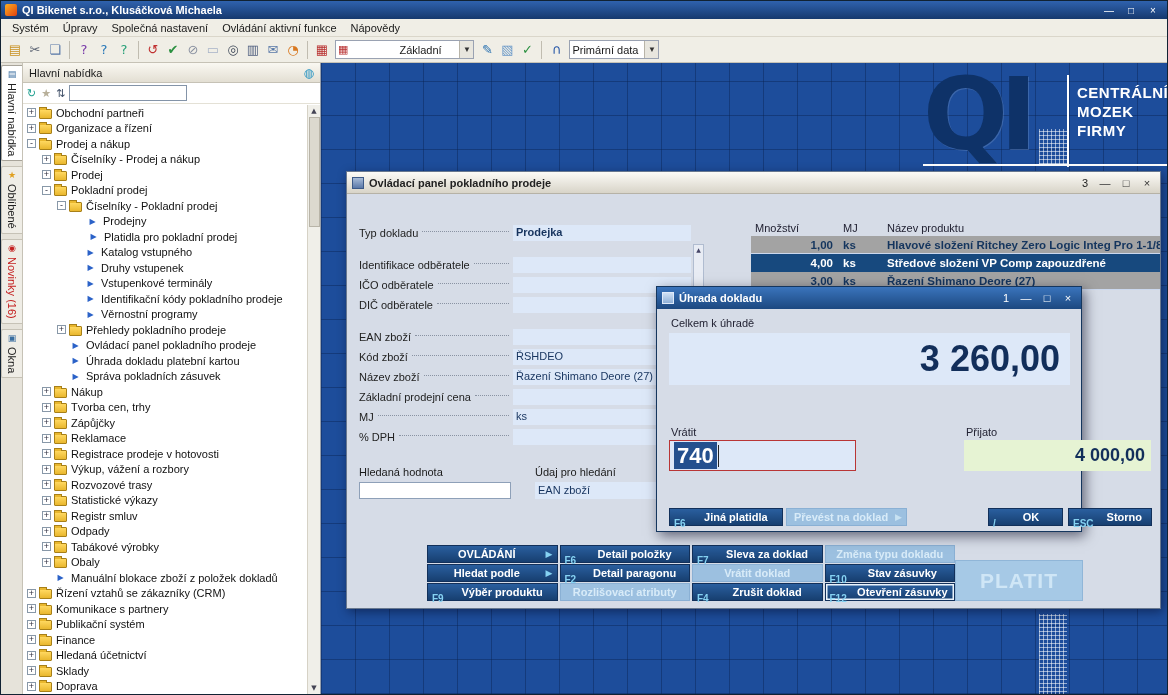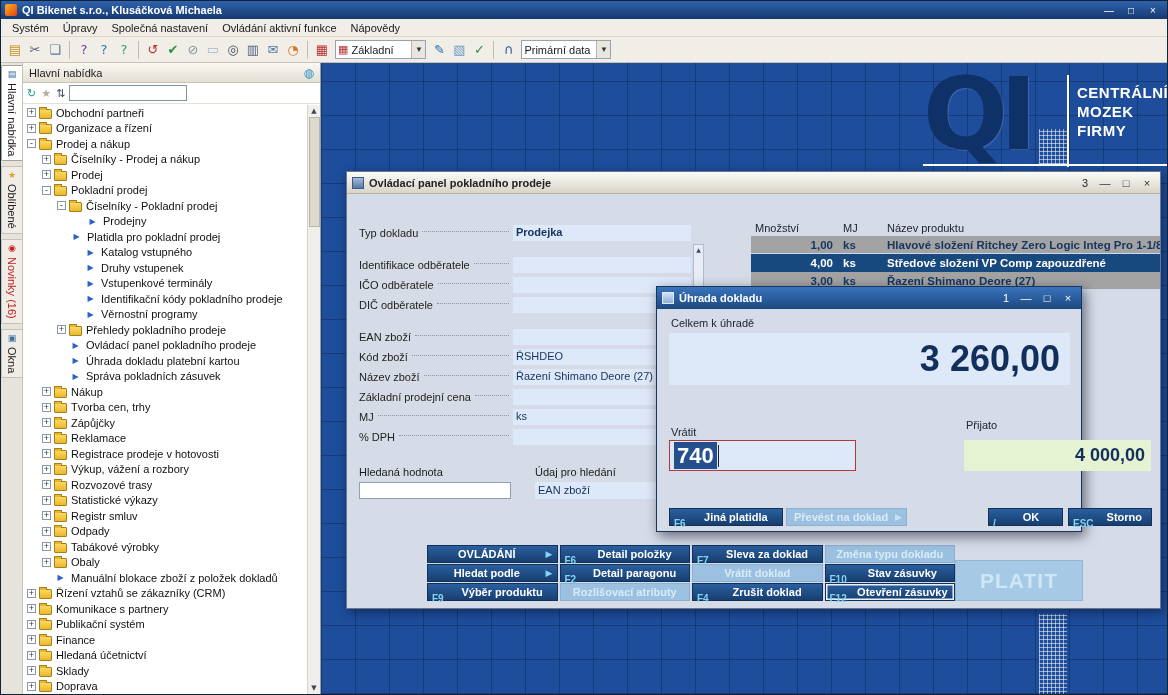--- a/index.html
+++ b/index.html
@@ -138,21 +138,21 @@
   .dlg-title{font-weight:bold;flex:1;}
   .dwc{width:16px;text-align:center;color:#fff;font-size:11px;}
   .dlg-num{color:#fff;margin-right:4px;}
   .dlg-content{position:relative;height:222px;}
   .total-label{position:absolute;left:14px;top:8px;color:#223;}
   .total-field{position:absolute;left:12px;right:11px;top:24px;height:52px;background:#dde8f8;display:flex;align-items:center;justify-content:flex-end;padding-right:10px;font-size:36px;font-weight:bold;color:#122e5a;}
   .change-label{position:absolute;left:14px;top:117px;color:#223;}
   .change-field{position:absolute;left:12px;top:131px;width:187px;height:31px;background:#dde8f8;border:1px solid #b93636;display:flex;align-items:center;padding-left:4px;}
   .change-selection{background:#24508e;color:#fff;font-size:22px;font-weight:bold;padding:0 3px;line-height:27px;}
   .caret{width:1px;height:22px;background:#222;margin-left:1px;}
-  .received-label{position:absolute;left:309px;top:110px;color:#223;}
+  .received-label{position:absolute;left:309px;top:117px;color:#223;}
   .received-field{position:absolute;left:307px;top:131px;width:187px;height:31px;background:#e6f3d3;display:flex;align-items:center;justify-content:flex-end;padding-right:6px;font-size:18px;font-weight:bold;color:#122e5a;}
   .dbtn{position:absolute;top:199px;height:18px;background:linear-gradient(#2a5f9f,#173f70);border:1px solid #12305a;display:flex;align-items:center;}
   .dbtn.disabled{background:#9cc0e0;border-color:#8ab0d4;}
   .dbtn.disabled .g-label{color:#d8ebf8;}
   .dbtn.disabled .g-key,.dbtn.disabled .g-arrow{color:#c8e2f2;}
   .btn-other{left:12px;width:114px;}
   .btn-convert{left:129px;width:121px;}
   .btn-ok{left:331px;width:75px;}
   .btn-cancel{left:411px;width:84px;}
 </style>
@@ -236,21 +236,21 @@
       </span>
     <span class="tb-sep"></span>
     <span class="tb-group">
 
     <span class="tbtn">
           <span class="tb-glyph" style="color: rgb(184, 48, 48);">▦</span>
         </span>
       </span>
     <span class="tb-combo">
       <span class="combo-icon" style="color:#b83030;">▦</span>
-      <span class="combo-label" style="width:60px;">Základní</span>
+      <span class="combo-label" style="width:60px;margin-left:48px;">Základní</span>
       <span class="combo-arrow">▼</span>
     </span>
     <span class="tb-group">
 
     <span class="tbtn">
           <span class="tb-glyph" style="color: rgb(40, 112, 176);">✎</span>
         </span>
         <span class="tbtn">
           <span class="tb-glyph" style="color: rgb(104, 152, 200);">▧</span>
         </span>
@@ -344,21 +344,21 @@
           <div class="tree-row" style="padding-left: 34px;">
             <span class="expander">-</span>
             <span class="tree-ico folder"></span>
             <span class="tree-label">Číselníky - Pokladní prodej</span>
           </div>
           <div class="tree-row" style="padding-left: 51px;">
             <span class="expander ehide">+</span>
             <span class="tree-ico leaf"></span>
             <span class="tree-label">Prodejny</span>
           </div>
-          <div class="tree-row" style="padding-left: 35px;">
+          <div class="tree-row" style="padding-left: 52px;">
             <span class="expander ehide">+</span>
             <span class="tree-ico leaf"></span>
             <span class="tree-label">Platidla pro pokladní prodej</span>
           </div>
           <div class="tree-row" style="padding-left: 49px;">
             <span class="expander ehide">+</span>
             <span class="tree-ico leaf"></span>
             <span class="tree-label">Katalog vstupného</span>
           </div>
           <div class="tree-row" style="padding-left: 49px;">

